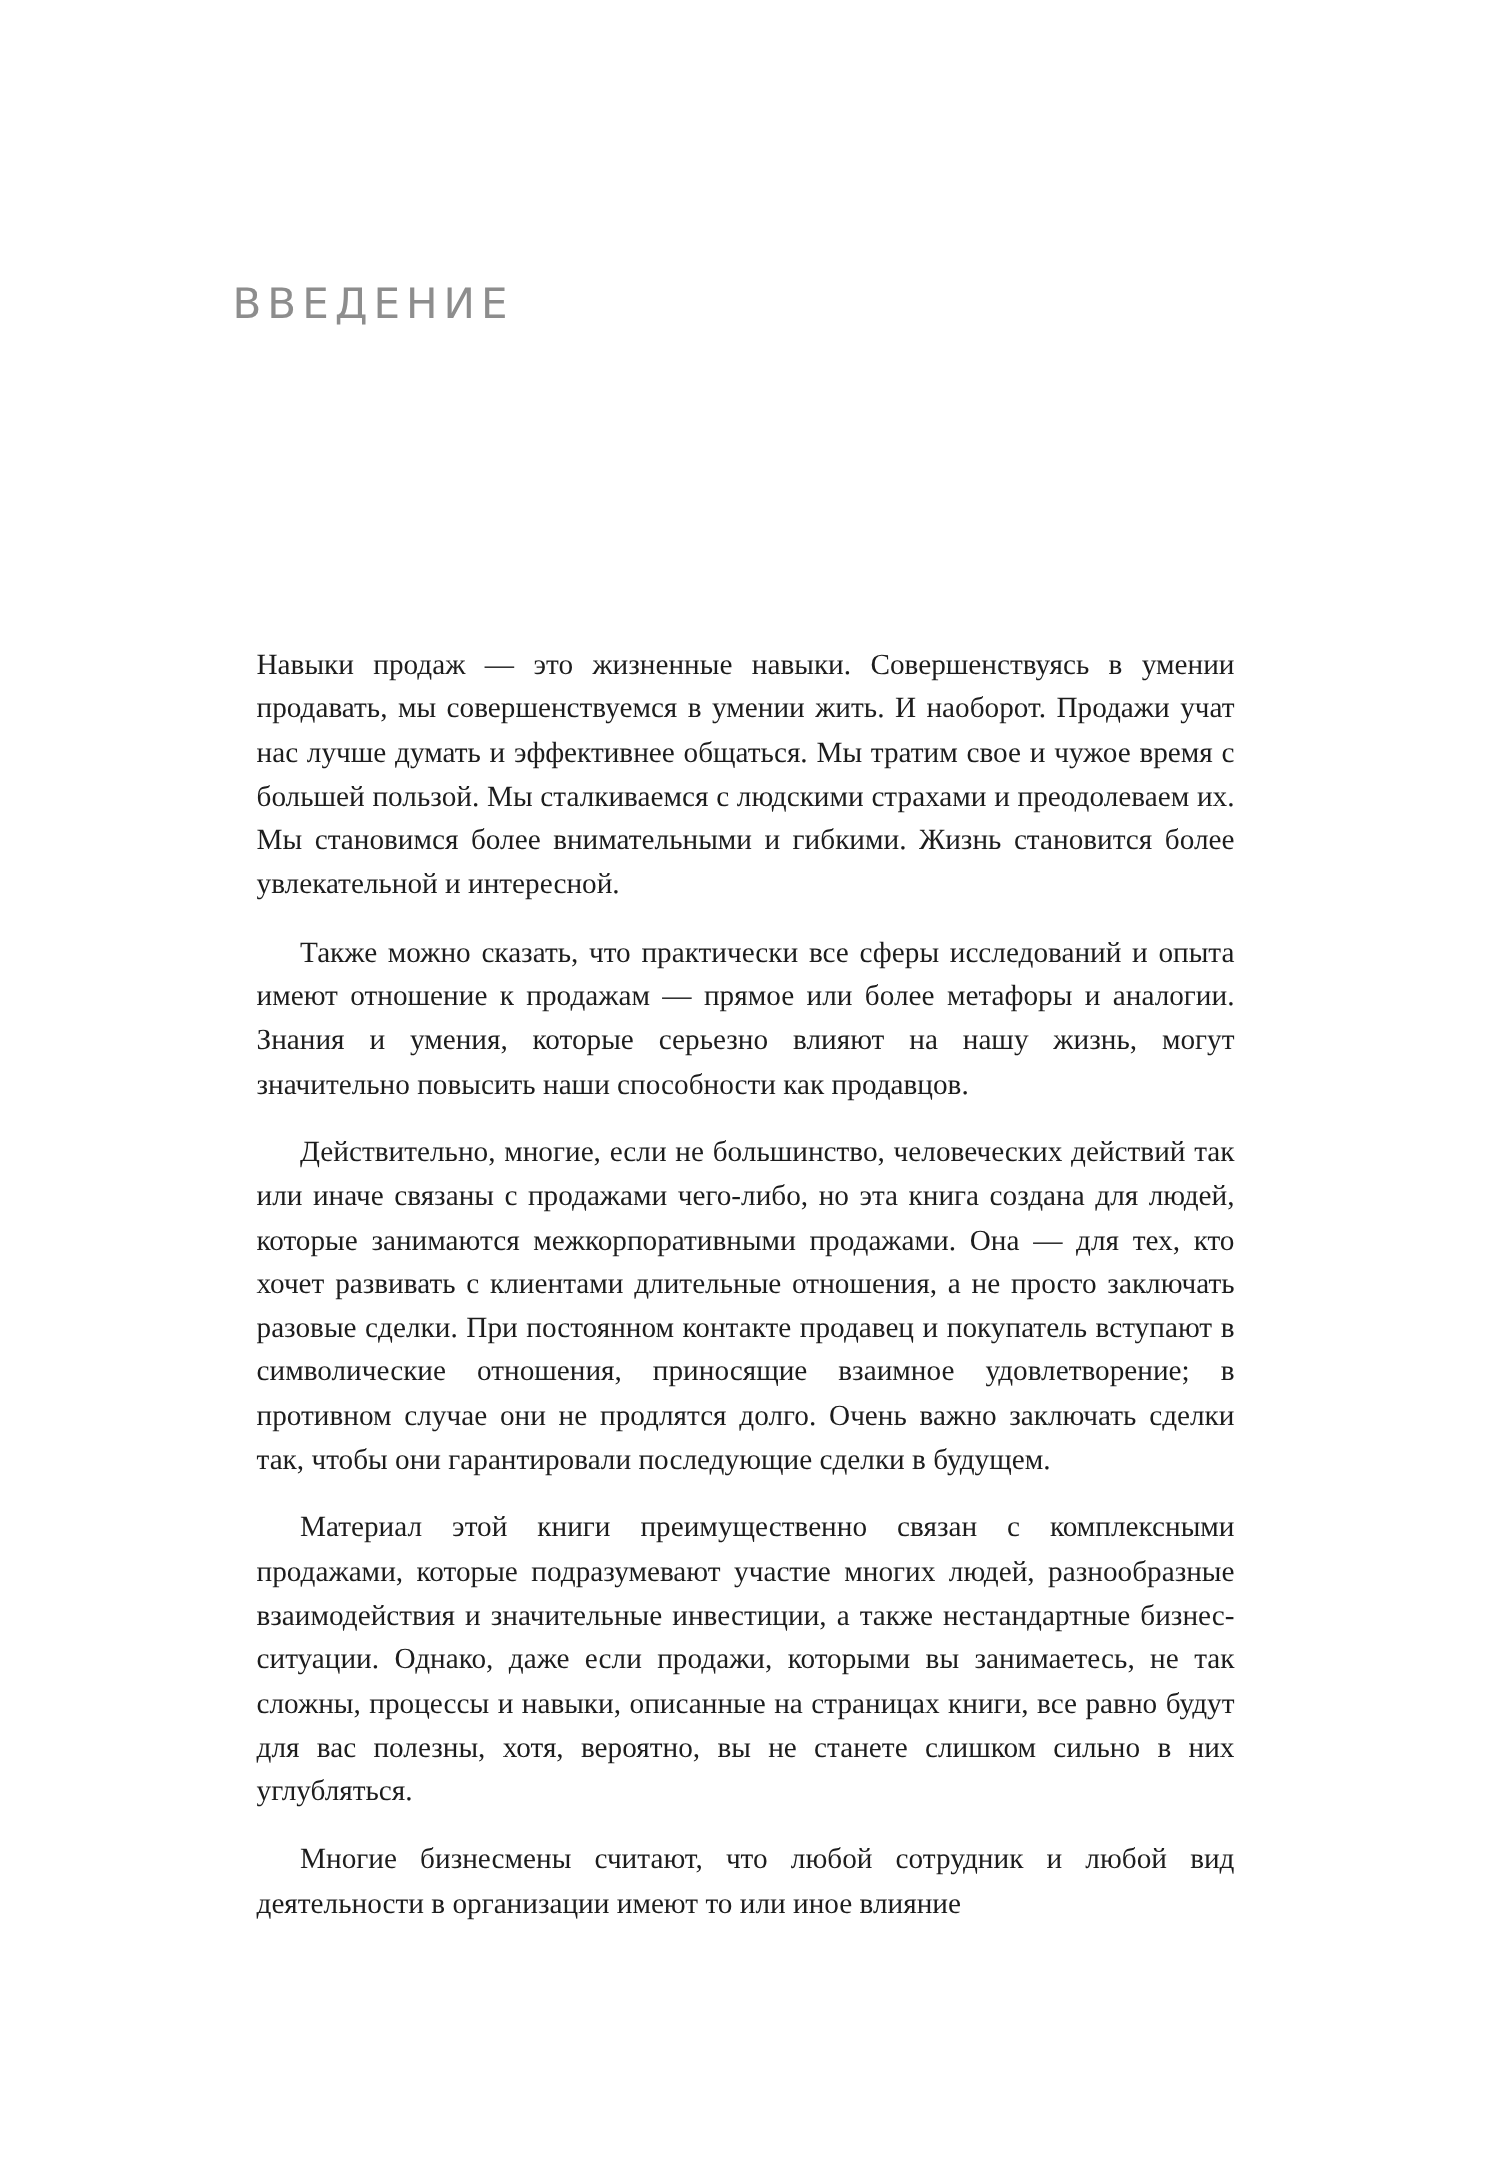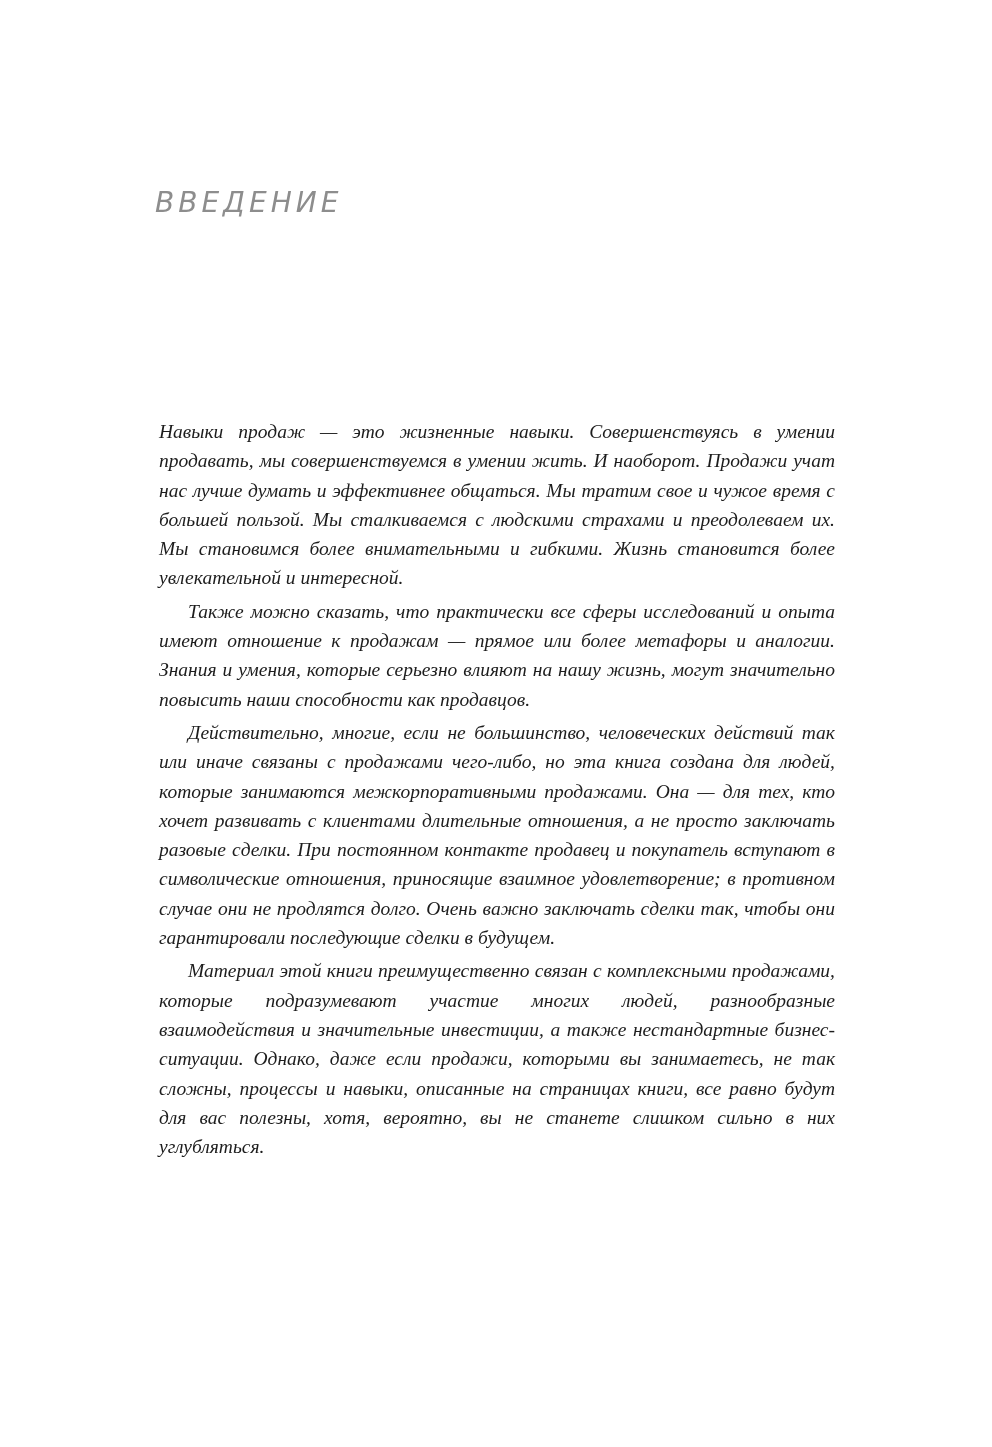--- a/index.html
+++ b/index.html
@@ -6,21 +6,20 @@
     margin: 0;
     padding: 0;
     background: #ffffff;
   }
   .page {
     position: relative;
     width: 992px;
     height: 1447px;
     background: #ffffff;
     overflow: hidden;
-    font-style: italic;
   }
   .chapter-title {
     position: absolute;
     left: 155px;
     top: 186px;
     margin: 0;
     font-family: "DejaVu Sans", "Liberation Sans", sans-serif;
     font-size: 28px;
     font-weight: 500;
     letter-spacing: 4px;
@@ -31,32 +30,33 @@
     left: 155px;
     top: 413px;
     width: 684px;
     font-family: "Liberation Serif", "DejaVu Serif", serif;
     font-size: 19.5px;
     line-height: 29.3px;
     color: #1d1d1d;
     text-align: justify;
   }
   .para {
-    margin: 4px;
+    margin: 16px;
     padding: 0;
   }
   .para.indent {
     text-indent: 29px;
   }
 </style>
 </head>
 <body>
 
 <div class="page">
   <h1 class="chapter-title">ВВЕДЕНИЕ</h1>
 
   <div class="body-text">
     <p class="para">Навыки продаж — это жизненные навыки. Совершенствуясь в умении продавать, мы совершенствуемся в умении жить. И наоборот. Продажи учат нас лучше думать и эффективнее общаться. Мы тратим свое и чужое время с большей пользой. Мы сталкиваемся с людскими страхами и преодолеваем их. Мы становимся более внимательными и гибкими. Жизнь становится более увлекательной и интересной.</p>
     <p class="para indent">Также можно сказать, что практически все сферы исследований и опыта имеют отношение к продажам — прямое или более метафоры и аналогии. Знания и умения, которые серьезно влияют на нашу жизнь, могут значительно повысить наши способности как продавцов.</p>
     <p class="para indent">Действительно, многие, если не большинство, человеческих действий так или иначе связаны с продажами чего-либо, но эта книга создана для людей, которые занимаются межкорпоративными продажами. Она — для тех, кто хочет развивать с клиентами длительные отношения, а не просто заключать разовые сделки. При постоянном контакте продавец и покупатель вступают в символические отношения, приносящие взаимное удовлетворение; в противном случае они не продлятся долго. Очень важно заключать сделки так, чтобы они гарантировали последующие сделки в будущем.</p>
     <p class="para indent">Материал этой книги преимущественно связан с комплексными продажами, которые подразумевают участие многих людей, разнообразные взаимодействия и значительные инвестиции, а также нестандартные бизнес-ситуации. Однако, даже если продажи, которыми вы занимаетесь, не так сложны, процессы и навыки, описанные на страницах книги, все равно будут для вас полезны, хотя, вероятно, вы не станете слишком сильно в них углубляться.</p>
+    <p class="para indent">Многие бизнесмены считают, что любой сотрудник и любой вид деятельности в организации имеют то или иное влияние</p>
   </div>
 </div>
 
 </body></html>

